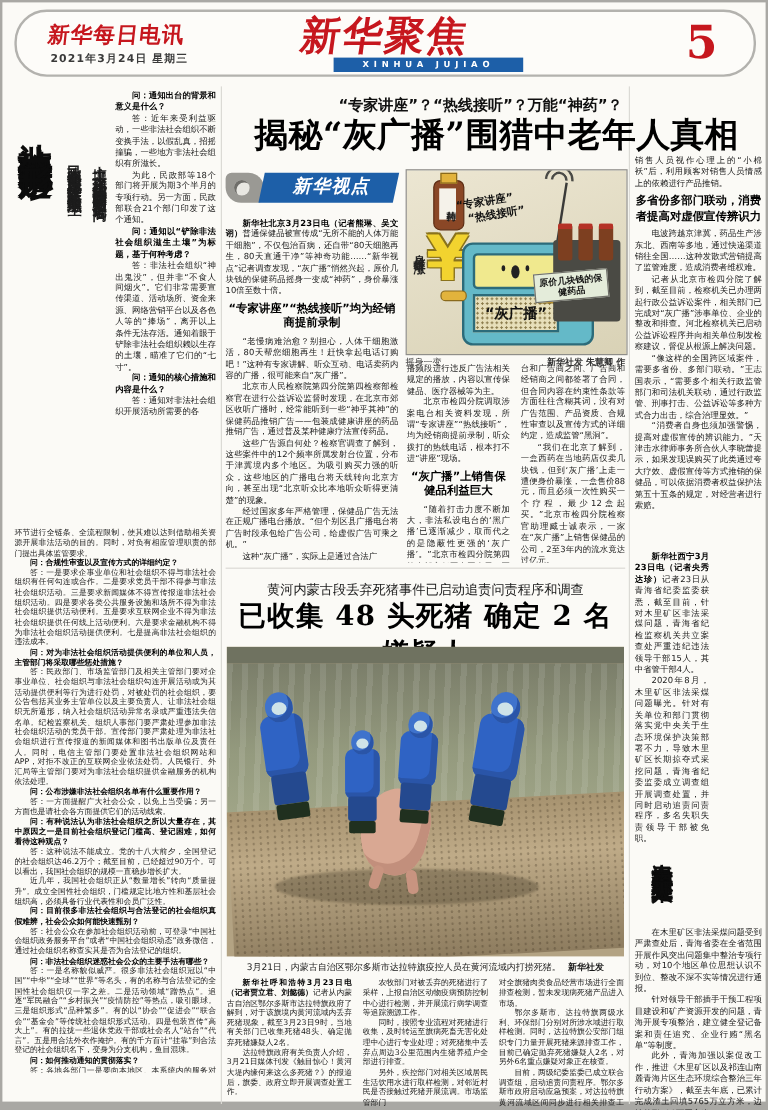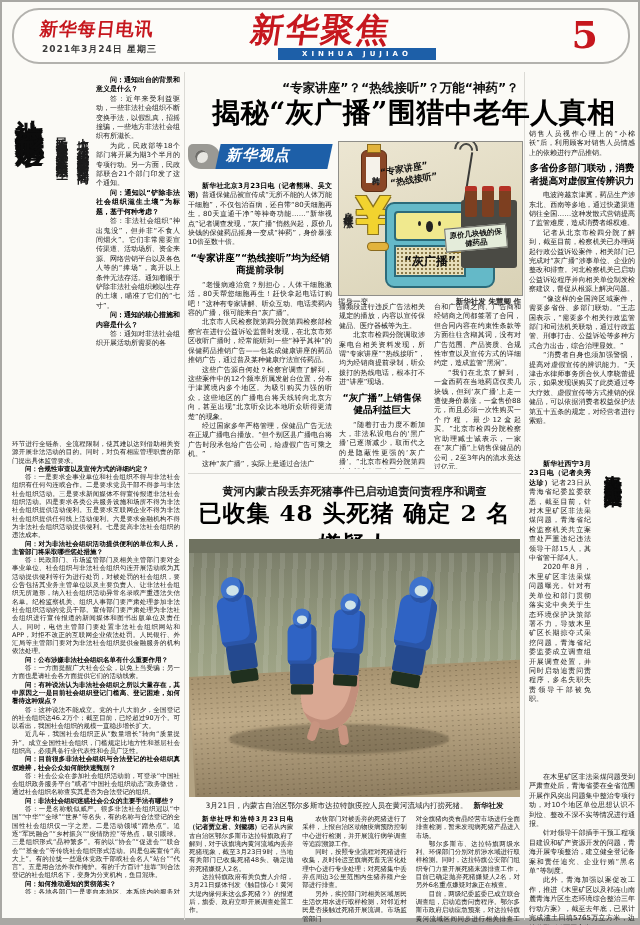--- a/index.html
+++ b/index.html
@@ -34,21 +34,21 @@
   .l-col-wide{position:absolute;left:10px;top:438px;width:168px;height:454px;overflow:hidden;}
   .l-col-wide p{font-size:6.5px;line-height:8.3px;}
 
   
   .kicker-main{position:absolute;left:280px;top:78px;width:350px;text-align:left;font-size:12.5px;font-weight:700;color:#101010;}
   .headline-main{position:absolute;left:192px;top:92px;width:440px;text-align:center;font-size:28px;font-weight:900;font-family:"DejaVu Serif","Liberation Serif",serif;letter-spacing:0.5px;color:#000;}
   .badge-row{position:absolute;left:186px;top:141px;width:146px;height:28px;}
   .badge-logo{position:absolute;left:0;top:1px;width:32px;height:25px;background:#9a9994;border-radius:5px 13px 5px 13px;}
   .badge-logo::after{content:"";position:absolute;left:7px;top:6px;width:13px;height:13px;background:#e8e7e2;border-radius:50%;box-shadow:inset 2px 2px 0 #6f6e6a;}
   .badge-plate{position:absolute;left:30px;top:1px;width:112px;height:25px;background:#1d5fa8;transform:skewX(-12deg);}
-  .badge-text{position:absolute;left:38px;top:3px;width:100px;text-align:left;color:#fff;font-size:15px;font-weight:900;font-style:italic;letter-spacing:1px;}
+  .badge-text{position:absolute;left:38px;top:3px;width:100px;text-align:center;color:#fff;font-size:15px;font-weight:900;font-style:italic;letter-spacing:1px;}
   .m-colA{position:absolute;left:186px;top:180px;width:144px;height:287px;overflow:hidden;}
   .m-colB{position:absolute;left:337px;top:301px;width:86px;height:166px;overflow:hidden;}
   .m-colC{position:absolute;left:432px;top:301px;width:87px;height:166px;overflow:hidden;}
 
   
   .cartoon{position:absolute;left:336px;top:139px;width:183px;height:153px;border:1px solid #8f8e89;background:linear-gradient(160deg,#ece6d2,#d9d2b6);overflow:hidden;}
   .ct-ant{position:absolute;left:128px;top:10px;width:2px;height:54px;background:#3a3a38;transform:rotate(9deg);}
   .ct-arc{position:absolute;border:2px solid #4a4a46;border-radius:50%;border-bottom-color:transparent;border-left-color:transparent;transform:rotate(-40deg);}
   .ct-arc1{left:120px;top:1px;width:10px;height:10px;}
   .ct-arc2{left:115px;top:-4px;width:20px;height:20px;}
@@ -64,21 +64,21 @@
   .ct-bottle{position:absolute;left:22px;top:8px;width:24px;height:40px;background:#8a4726;border:1px solid #5c2d14;border-radius:6px;}
   .ct-bottle::before{content:"";position:absolute;left:5px;top:-7px;width:12px;height:7px;background:#e2b33c;border:1px solid #8a6a1c;}
   .ct-bottle-label{position:absolute;left:4px;top:6px;width:14px;height:26px;background:#f5f2ea;writing-mode:vertical-rl;font-size:8px;font-weight:900;text-align:center;color:#222;}
   .ct-box{position:absolute;right:5px;top:58px;width:56px;height:68px;background:#49494395;background:#4a4a44;border-radius:3px;}
   .ct-bt{position:absolute;top:-14px;width:12px;height:26px;background:#7d3f20;border-top:5px solid #b53226;border-radius:2px;}
   .ct-boxlabel{position:absolute;left:-16px;top:26px;width:56px;background:#e4ecda;border:1px solid #71716b;font-size:7.5px;font-weight:700;line-height:9px;padding:2px;transform:rotate(-5deg);color:#111;text-align:center;}
   .ct-arm{position:absolute;background:#e2b33c;border:1px solid #8a6a1c;border-radius:4px;height:7px;}
   .ct-caption-row{position:absolute;left:336px;top:295px;width:183px;display:flex;justify-content:space-between;font-size:7.5px;color:#333;}
 
   
-  .pig-kicker{position:absolute;left:186px;top:482px;width:333px;text-align:center;font-size:11px;font-weight:700;color:#1a1a1a;}
+  .pig-kicker{position:absolute;left:186px;top:482px;width:333px;text-align:center;font-size:11px;font-weight:400;color:#1a1a1a;}
   .pig-headline{position:absolute;left:186px;top:496px;width:333px;text-align:center;font-size:23px;font-weight:900;font-family:"DejaVu Serif","Liberation Serif",serif;letter-spacing:1px;color:#000;}
   .photo{position:absolute;left:187px;top:537px;width:331px;height:258px;overflow:hidden;background:#b3a383;}
   .ph-far{position:absolute;left:0;top:0;width:100%;height:14px;background:#6f7260;}
   .ph-water{position:absolute;left:0;top:14px;width:100%;height:136px;background:linear-gradient(180deg,#7b7e6a,#949a7e 55%,#a2a789);}
   .ph-water::after{content:"";position:absolute;inset:0;background:repeating-linear-gradient(92deg,rgba(255,255,255,0.10) 0 5px,transparent 5px 13px);}
   .ph-bank{position:absolute;left:0;top:138px;width:110%;height:130px;background:linear-gradient(180deg,#a6926f,#bfab88 35%,#8d7c5f);transform:rotate(-3deg);transform-origin:left top;}
   .ph-bank::after{content:"";position:absolute;inset:0;background-image:radial-gradient(rgba(40,30,15,0.25) 1px,transparent 1.2px);background-size:6px 5px;}
   .person{position:absolute;}
   .p-hood{width:22px;height:24px;background:#3f73cc;border-radius:50%;position:relative;margin:0 auto;box-shadow:inset -3px -4px 0 #2a55a8;}
   .p-face{position:absolute;left:5px;top:8px;width:12px;height:10px;background:#cfe3e8;border-radius:50%;}
@@ -90,21 +90,21 @@
   .ph-shadow{position:absolute;background:rgba(20,15,5,0.25);border-radius:50%;filter:blur(1px);}
   .photo-caption{position:absolute;left:187px;top:799px;width:331px;font-size:7.5px;color:#1a1a1a;text-align:center;}
   .photo-caption b{margin-left:6px;}
   .pig-cols{position:absolute;left:187px;top:813px;width:331px;height:108px;display:flex;gap:9px;}
   .pig-cols .pcol{flex:1;overflow:hidden;}
   .pig-cols p{font-size:6.5px;line-height:8.3px;}
 
   
   .r-col{position:absolute;left:527px;top:128px;width:106px;height:322px;overflow:hidden;}
   .qh-sec{position:absolute;left:527px;top:458px;width:106px;height:460px;}
-  .qh-row{display:flex;height:296px;}
+  .qh-row{display:flex;height:296px;flex-direction:column;}
   .qh-text{width:62px;overflow:hidden;}
   .qh-vh{width:44px;writing-mode:vertical-rl;font-size:18px;font-weight:900;font-family:"DejaVu Serif","Liberation Serif",serif;letter-spacing:1px;color:#0c0c0c;text-align:start;line-height:44px;}
   .qh-rest{margin-top:17px;height:158px;overflow:hidden;}
 </style>
 </head>
 <body>
 
 <div class="page">
 
   <div class="header-box">

